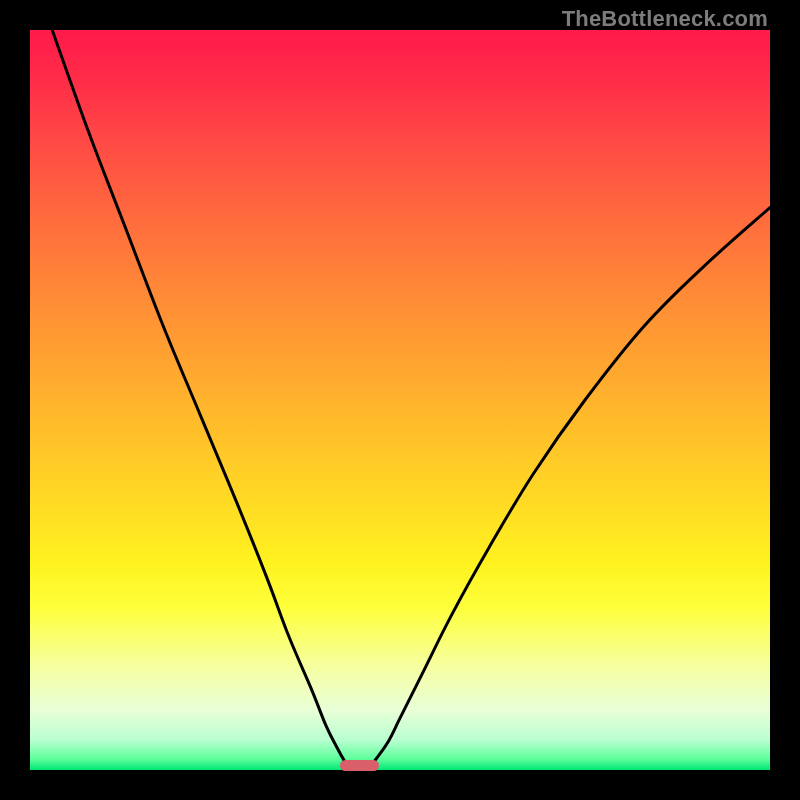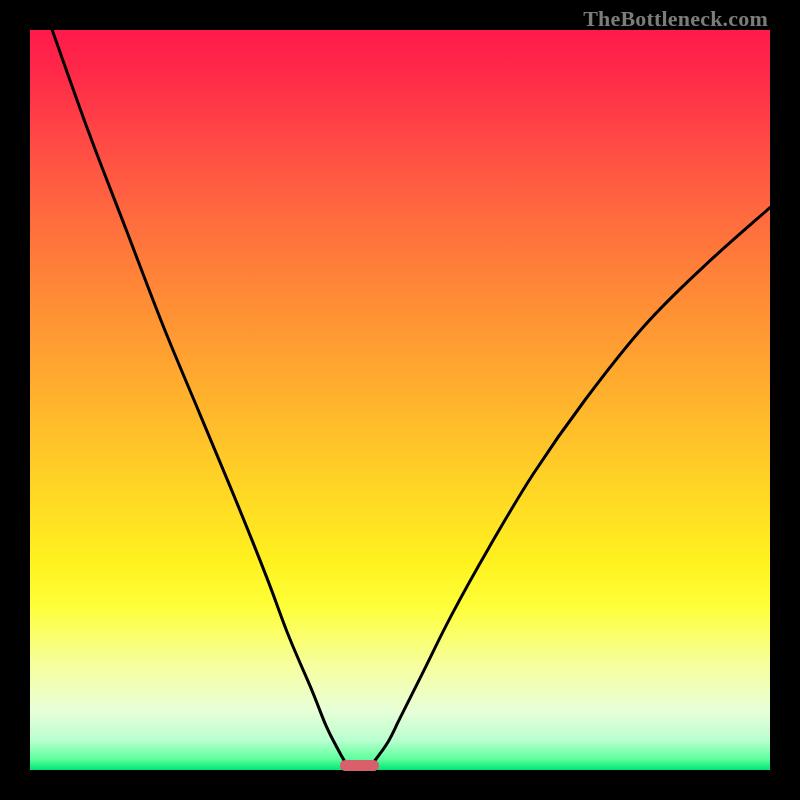--- a/index.html
+++ b/index.html
@@ -30,21 +30,21 @@
       #e8ffd8 92%,
       #b8ffcf 96%,
       #5eff9c 98.5%,
       #00e676 100%
     );
   }
   .watermark {
     position: absolute;
     top: 6px;
     right: 32px;
-    font-family: Liberation Serif, serif;
+    font-family: Liberation Sans, sans-serif;
     font-size: 22px;
     font-weight: 600;
     color: #7c7c7c;
     letter-spacing: 0.2px;
   }
   .curve {
     position: absolute;
     left: 0; top: 0;
     width: 740px; height: 740px;
     pointer-events: none;

